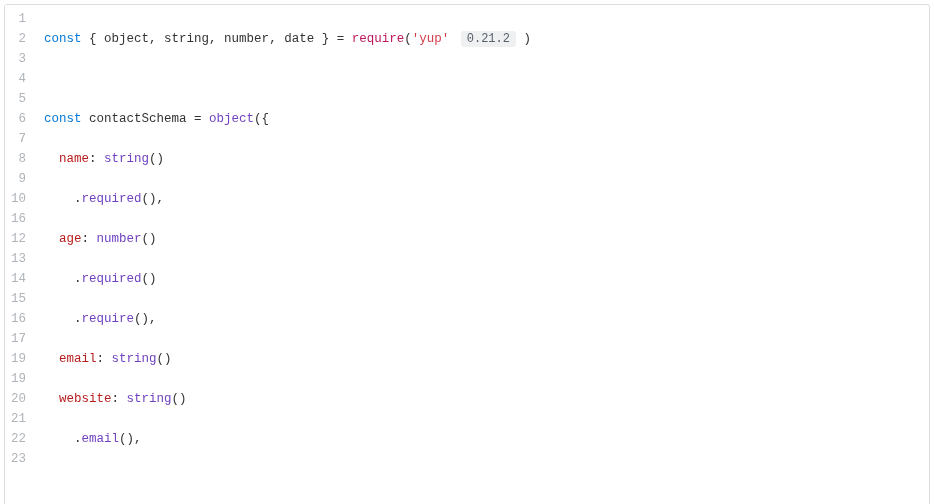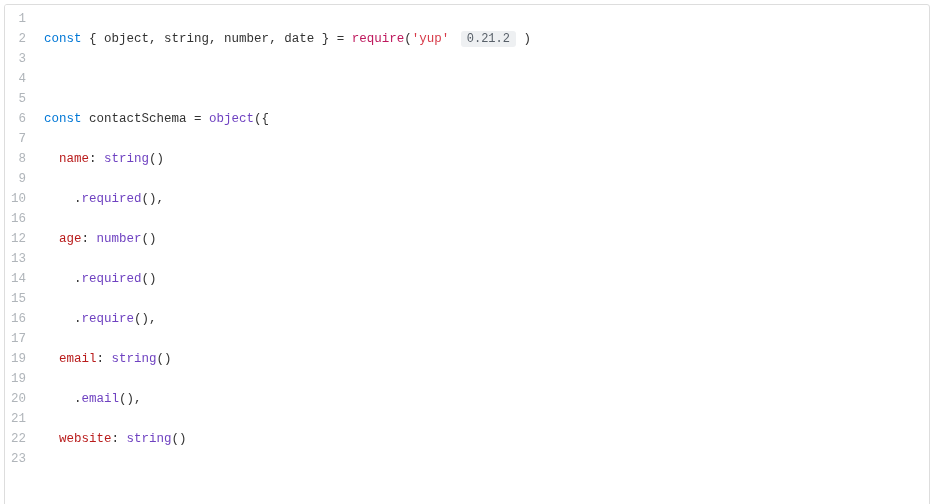--- a/index.html
+++ b/index.html
@@ -82,22 +82,22 @@
   <div class="code">
 <span class="line"><span class="kw">const</span> { <span>object</span>, <span>string</span>, <span>number</span>, <span>date</span> } = <span class="req">require</span>(<span class="str">'yup'</span> <span class="ver-chip">0.21.2</span> )</span>
 <span class="line"></span>
 <span class="line"><span class="kw">const</span> contactSchema = <span class="fn">object</span>({</span>
 <span class="line">  <span class="prop">name</span>: <span class="fn">string</span>()</span>
 <span class="line">    .<span class="fn">required</span>(),</span>
 <span class="line">  <span class="prop">age</span>: <span class="fn">number</span>()</span>
 <span class="line">    .<span class="fn">required</span>()</span>
 <span class="line">    .<span class="fn">require</span>(),</span>
 <span class="line">  <span class="prop">email</span>: <span class="fn">string</span>()</span>
+<span class="line">  <span class="prop">website</span>: <span class="fn">string</span>()</span>
 <span class="line">    .<span class="fn">email</span>(),</span>
-<span class="line">  <span class="prop">website</span>: <span class="fn">string</span>()</span>
 
 
 
 
 
 
 
 
 
 

